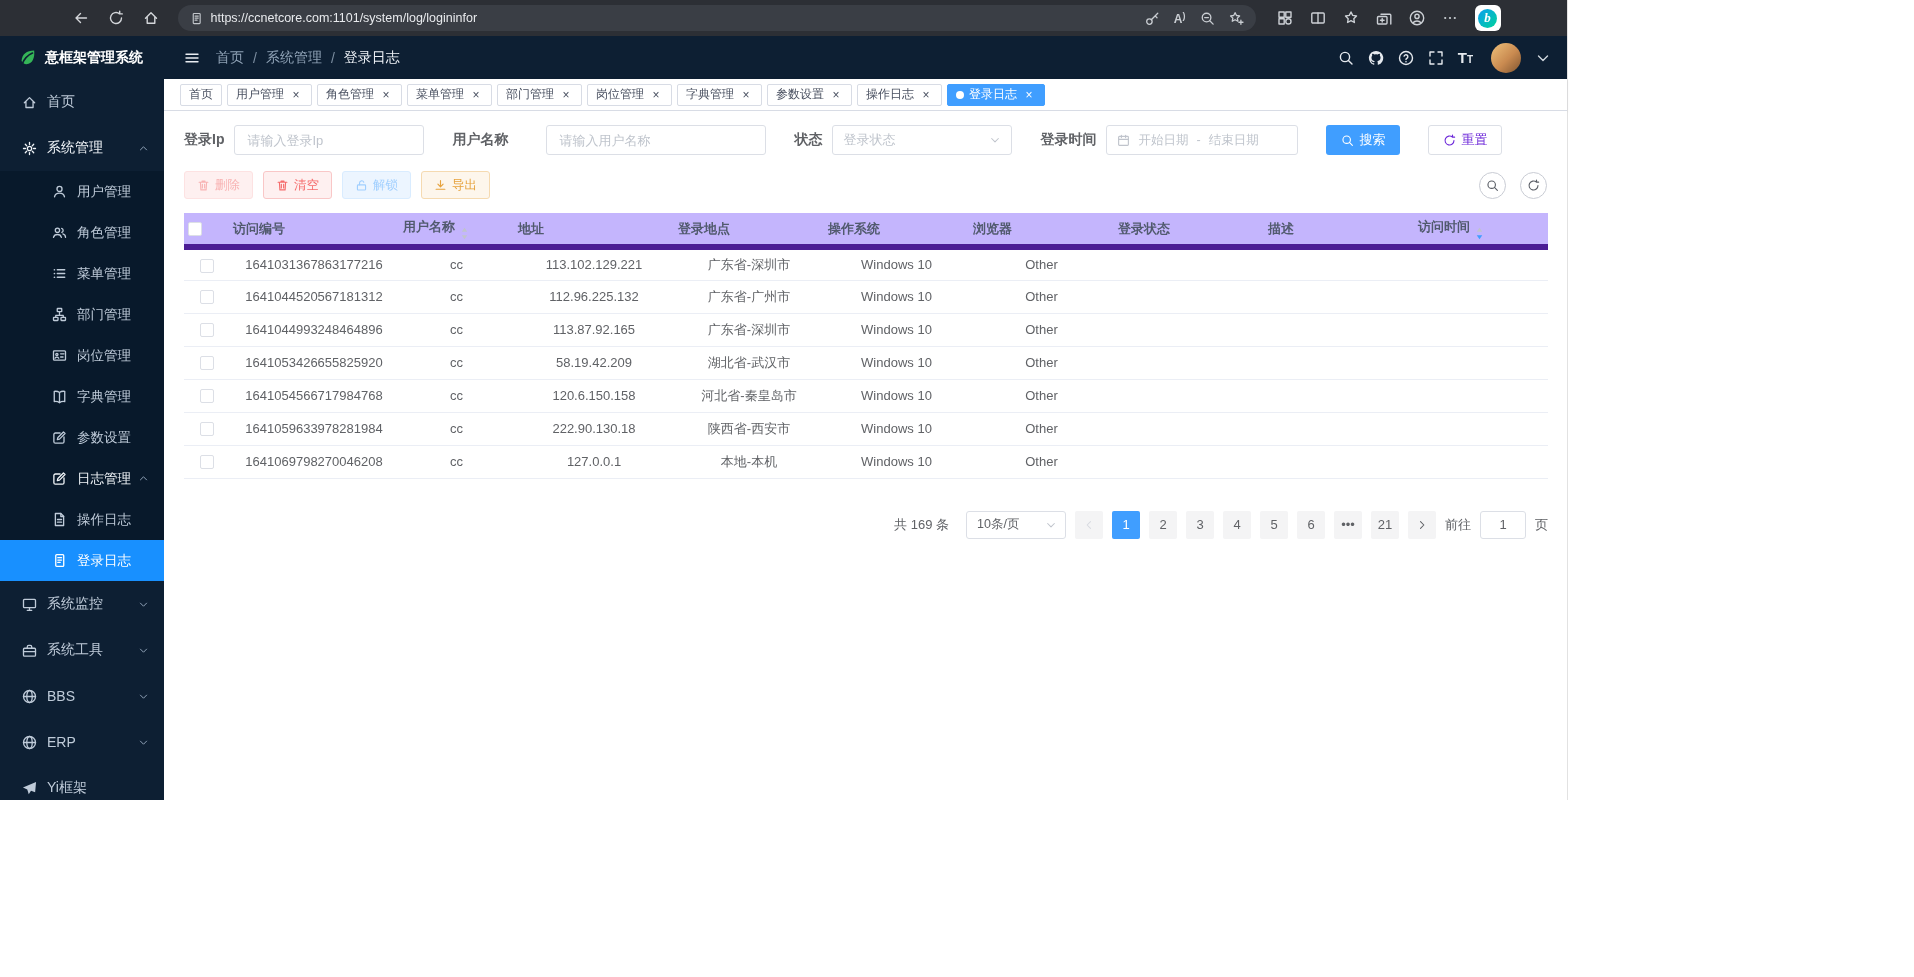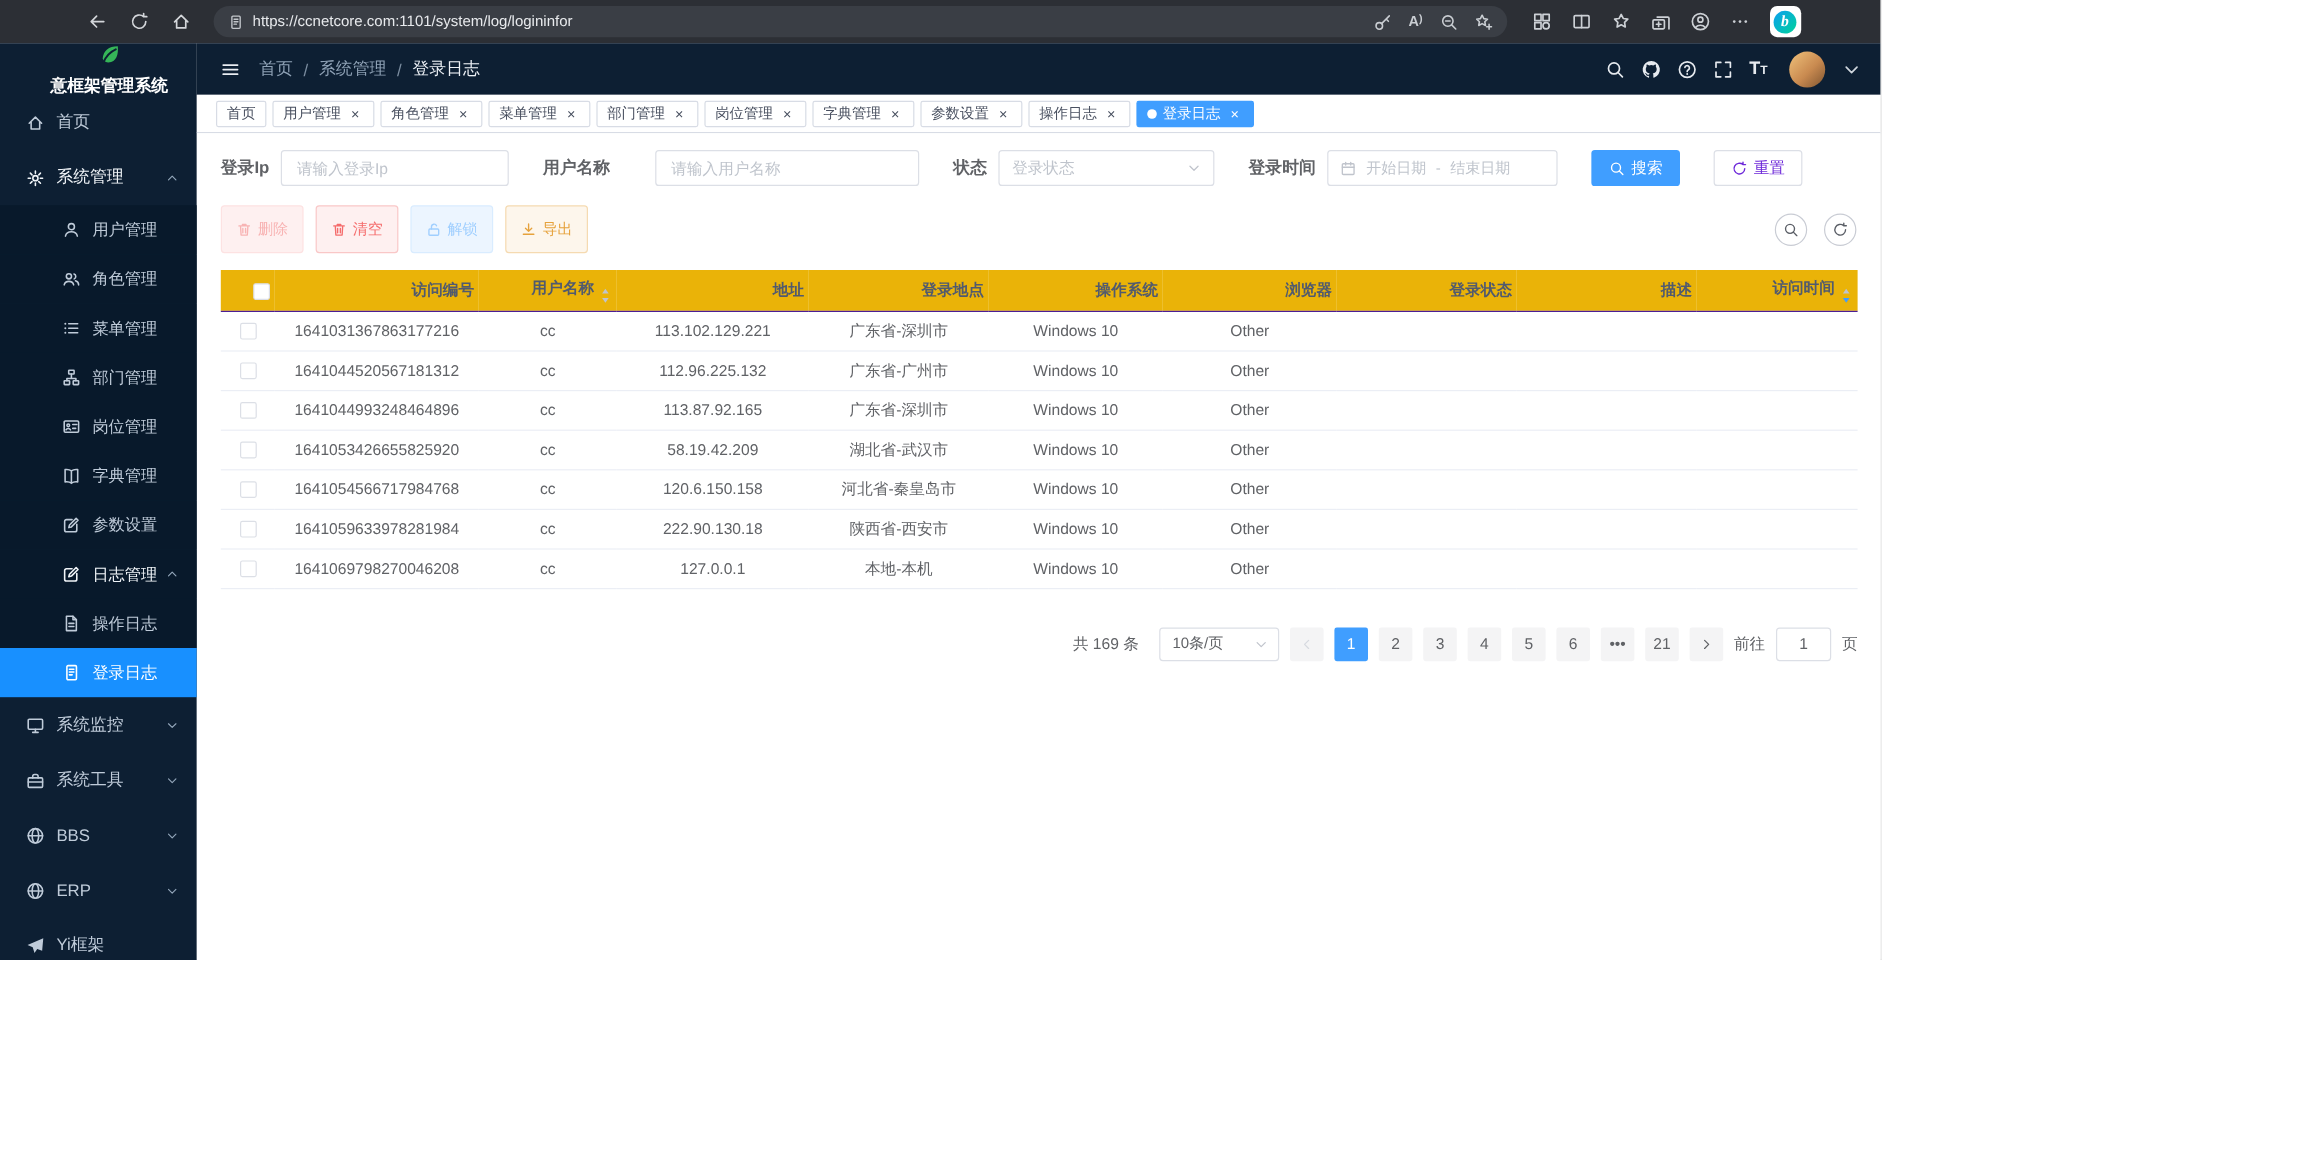--- a/index.html
+++ b/index.html
@@ -32,21 +32,21 @@
           justify-content:center; cursor:pointer; }
   .bing-inner { width:19px; height:19px; border-radius:50%; background:linear-gradient(135deg,#0b9ff0,#00d29a);
                 color:#fff; font-weight:bold; font-style:italic; font-size:13px; display:flex; align-items:center;
                 justify-content:center; font-family:"Liberation Serif",serif; }
   .bing-inner::after { content:"b"; }
 
   
   .app { display:flex; height:764px; }
   .sidebar { width:164px; background:#0d1f33; overflow:hidden; flex:none; }
   .logo { height:43px; display:flex; align-items:center; padding-left:18px; gap:8px; color:#fff;
-          font-size:14px; font-weight:bold; white-space:nowrap;flex-direction:column; }
+          font-size:14px; font-weight:bold; white-space:nowrap; }
   .logo svg { width:19px; height:19px; color:#35b558; }
   .mi { height:46px; display:flex; align-items:center; padding-left:22px; color:#bfcbd9; font-size:14px;
         position:relative; cursor:pointer; white-space:nowrap; }
   .mi svg.mic { width:15px; height:15px; margin-right:10px; }
   .mi .chev { position:absolute; right:15px; width:11px; height:11px; color:#93a6ba; }
   .mi.sub { height:41px; padding-left:52px; background:#08192b; font-size:13.5px; }
   .mi.lit { color:#f0f4f8; }
   .mi.active { background:#1890ff; color:#fff; }
 
   .main { flex:1; display:flex; flex-direction:column; min-width:0; }
@@ -93,36 +93,36 @@
   .fselect .caret { width:12px; height:12px; color:#c0c4cc; }
   .fdate { width:192px; height:30px; border:1px solid #dcdfe6; border-radius:3px; background:#fff;
            display:flex; align-items:center; gap:8px; padding:0 10px; color:#bfc4cc; font-size:12.5px; }
   .fdate svg { color:#c0c4cc; }
   .btn { height:30px; border-radius:3px; padding:0 14px; font-size:13px; display:inline-flex; align-items:center;
          gap:5px; cursor:pointer; border:1px solid transparent; font-family:inherit; }
   .btn.primary { background:#409eff; color:#fff; }
   .btn.default { background:#fff; border-color:#dcdfe6; color:#6d28d9;font-family:Liberation Serif, serif; }
 
   .toolbar { margin-top:16px; display:flex; align-items:center; gap:10px; }
-  .tbtn { height:40px; border-radius:3px; padding:0 12px; font-size:12.5px; display:inline-flex; align-items:center;
+  .tbtn { height:28px; border-radius:3px; padding:0 12px; font-size:12.5px; display:inline-flex; align-items:center;
           gap:5px; cursor:pointer; border:1px solid; font-family:inherit; }
   .tbtn svg { width:13px; height:13px; }
   .tbtn.danger-dis  { background:#fef0f0; border-color:#fde2e2; color:#f8b3b3; cursor:not-allowed; }
   .tbtn.danger      { background:#fef0f0; border-color:#f9c7c7; color:#f56c6c; }
   .tbtn.primary-dis { background:#ecf5ff; border-color:#d9ecff; color:#a0cfff; cursor:not-allowed; }
   .tbtn.warning     { background:#fdf6ec; border-color:#f5dab1; color:#e6a23c; }
   .tb-spacer { flex:1; }
   .circle { width:27px; height:27px; border-radius:50%; border:1px solid #c9ccd4; background:#fff; color:#5a5e66;
             display:flex; align-items:center; justify-content:center; cursor:pointer; margin-left:4px; }
   .circle svg { width:13px; height:13px; }
 
   
   .grid { border-collapse:collapse; table-layout:fixed; width:1364px; margin-top:14px; }
-  .grid th { background:#eab308; color:#515a6e; font-weight:bold; font-size:13px; height:34px; text-align:right;
-             border-bottom:1px solid #4c1d95; padding:0 4px; white-space:nowrap; }
+  .grid th { background:#c4b5fd; color:#515a6e; font-weight:bold; font-size:13px; height:34px; text-align:left;
+             border-bottom:6px solid #4c1d95; padding:0 4px; white-space:nowrap; }
   .grid td { height:33px; font-size:13px; color:#606266; text-align:center; border-bottom:1px solid #ebeef5;
              padding:0 4px; overflow:hidden; white-space:nowrap; }
   .cb { display:inline-block; width:14px; height:14px; border:1px solid #dcdfe6; border-radius:2px; background:#fff;
         vertical-align:middle; cursor:pointer; }
   .sort { display:inline-flex; flex-direction:column; gap:1px; margin-left:4px; vertical-align:-2px; cursor:pointer; }
   .car { width:11px; height:6px; color:#c0c4cc; }
   .car.on { color:#409eff; }
 
   
   .pager { margin-top:32px; width:1364px; display:flex; justify-content:flex-end; align-items:center; gap:9px;

